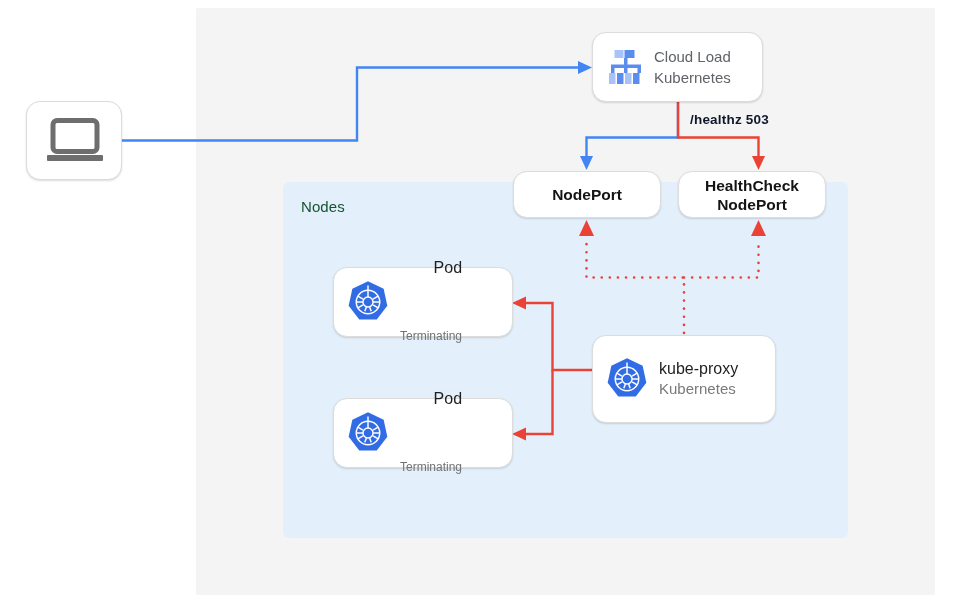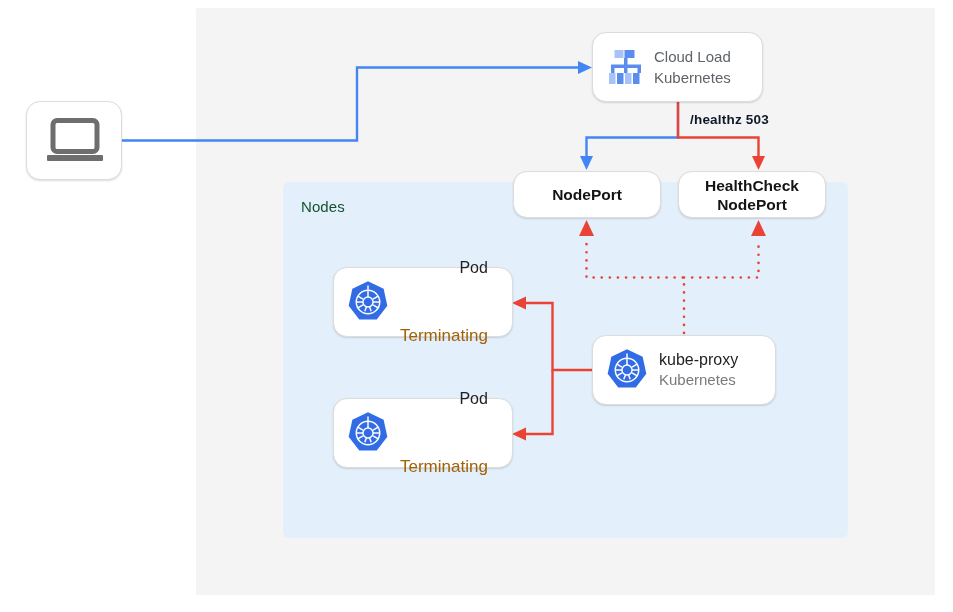--- a/index.html
+++ b/index.html
@@ -122,30 +122,30 @@
     width: 46px; height: 46px;
     flex: 0 0 auto;
   }
   .pod-text { margin-left: 9px; }
   .pod-title {
     font-size: 16px;
     color: #1f1f1f;
     line-height: 20px;
   }
   .pod-sub {
-    font-size: 17px;
-    color: #a16207;
+    font-size: 12px;
+    color: #737373;
     line-height: 20px;
     margin-top: 48px;
   }
 
   
   #kubeproxy-card {
     left: 592px; top: 335px;
-    width: 184px; height: 70px;
+    width: 184px; height: 88px;
     display: flex;
     align-items: center;
   }
   #kp-title {
     font-size: 16px;
     color: #1f1f1f;
     line-height: 20px;
   }
   #kp-sub {
     font-size: 15px;

